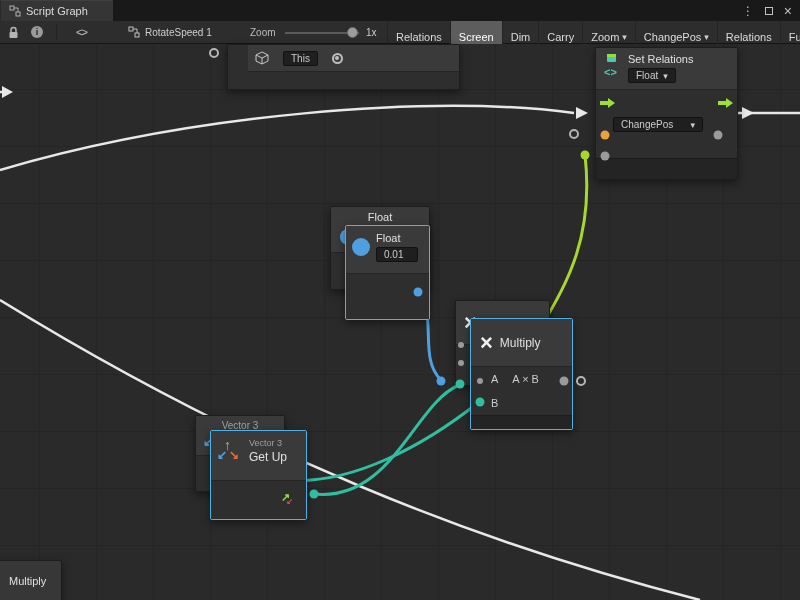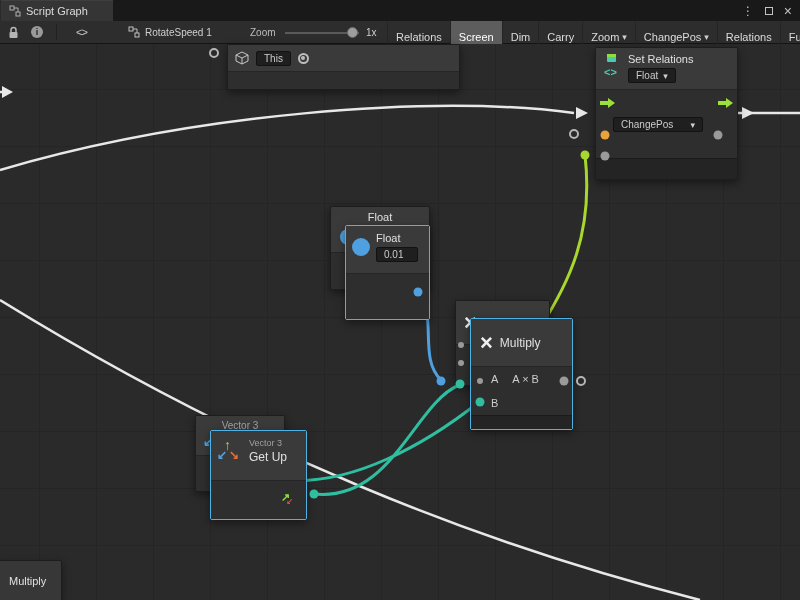--- a/index.html
+++ b/index.html
@@ -164,21 +164,21 @@
 
       <path d="M 585 111 C 594 190, 568 240, 540 284" stroke="#a8d82c" stroke-width="3" fill="none"></path>
 
       <path d="M 418 248 C 438 272, 418 314, 441 336" stroke="#4ea0e0" stroke-width="3" fill="none"></path>
 
       <path d="M 314 450 C 392 458, 414 360, 459 341" stroke="#2fbfa0" stroke-width="3" fill="none"></path>
       <path d="M 285 436 C 352 442, 426 400, 479 358" stroke="#2fbfa0" stroke-width="3" fill="none"></path>
     </svg>
 
     <div class="node" style="left:227px; top:0; width:233px; height:46px;">
-      <div class="hdr" style="height:27px; display:flex; align-items:center; gap:7px; padding:0 7px;">
+      <div class="hdr" style="height:27px; display:flex; align-items:center; gap:14px; padding:0 7px;margin-left:20px;">
         <svg width="14" height="14" viewBox="0 0 14 14">
           <path d="M7 1 L13 4 L13 10 L7 13 L1 10 L1 4 Z M1 4 L7 7 L13 4 M7 7 L7 13" stroke="#c8c8c8" fill="none"></path>
         </svg>
         <span class="chip">
             <span>This</span>
           </span>
         <div class="selfport">
             <div></div>
           </div>
       </div>

